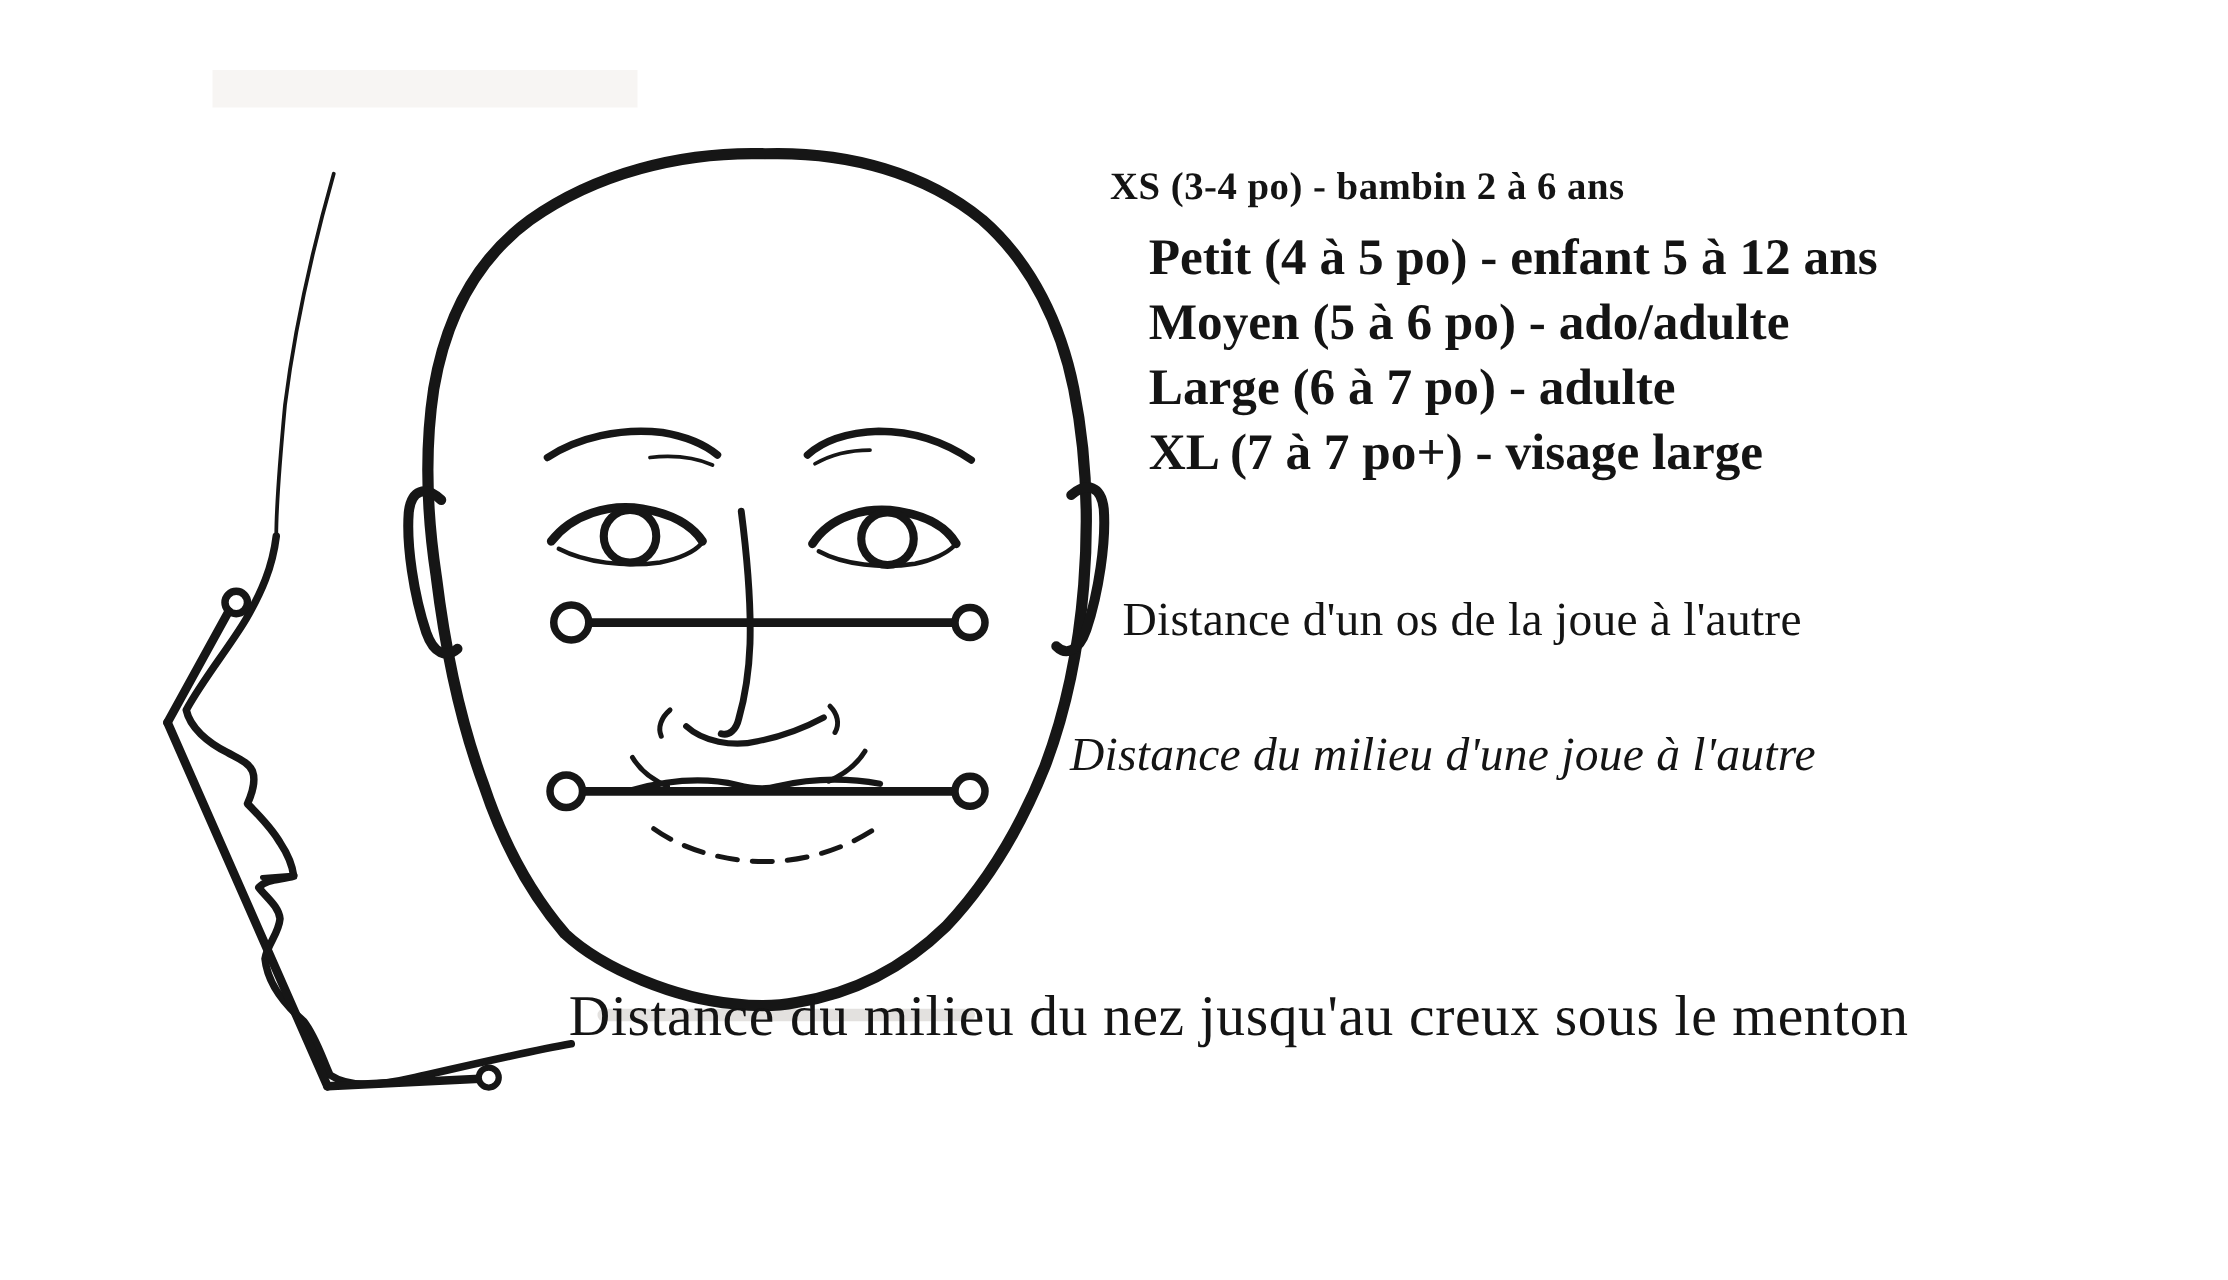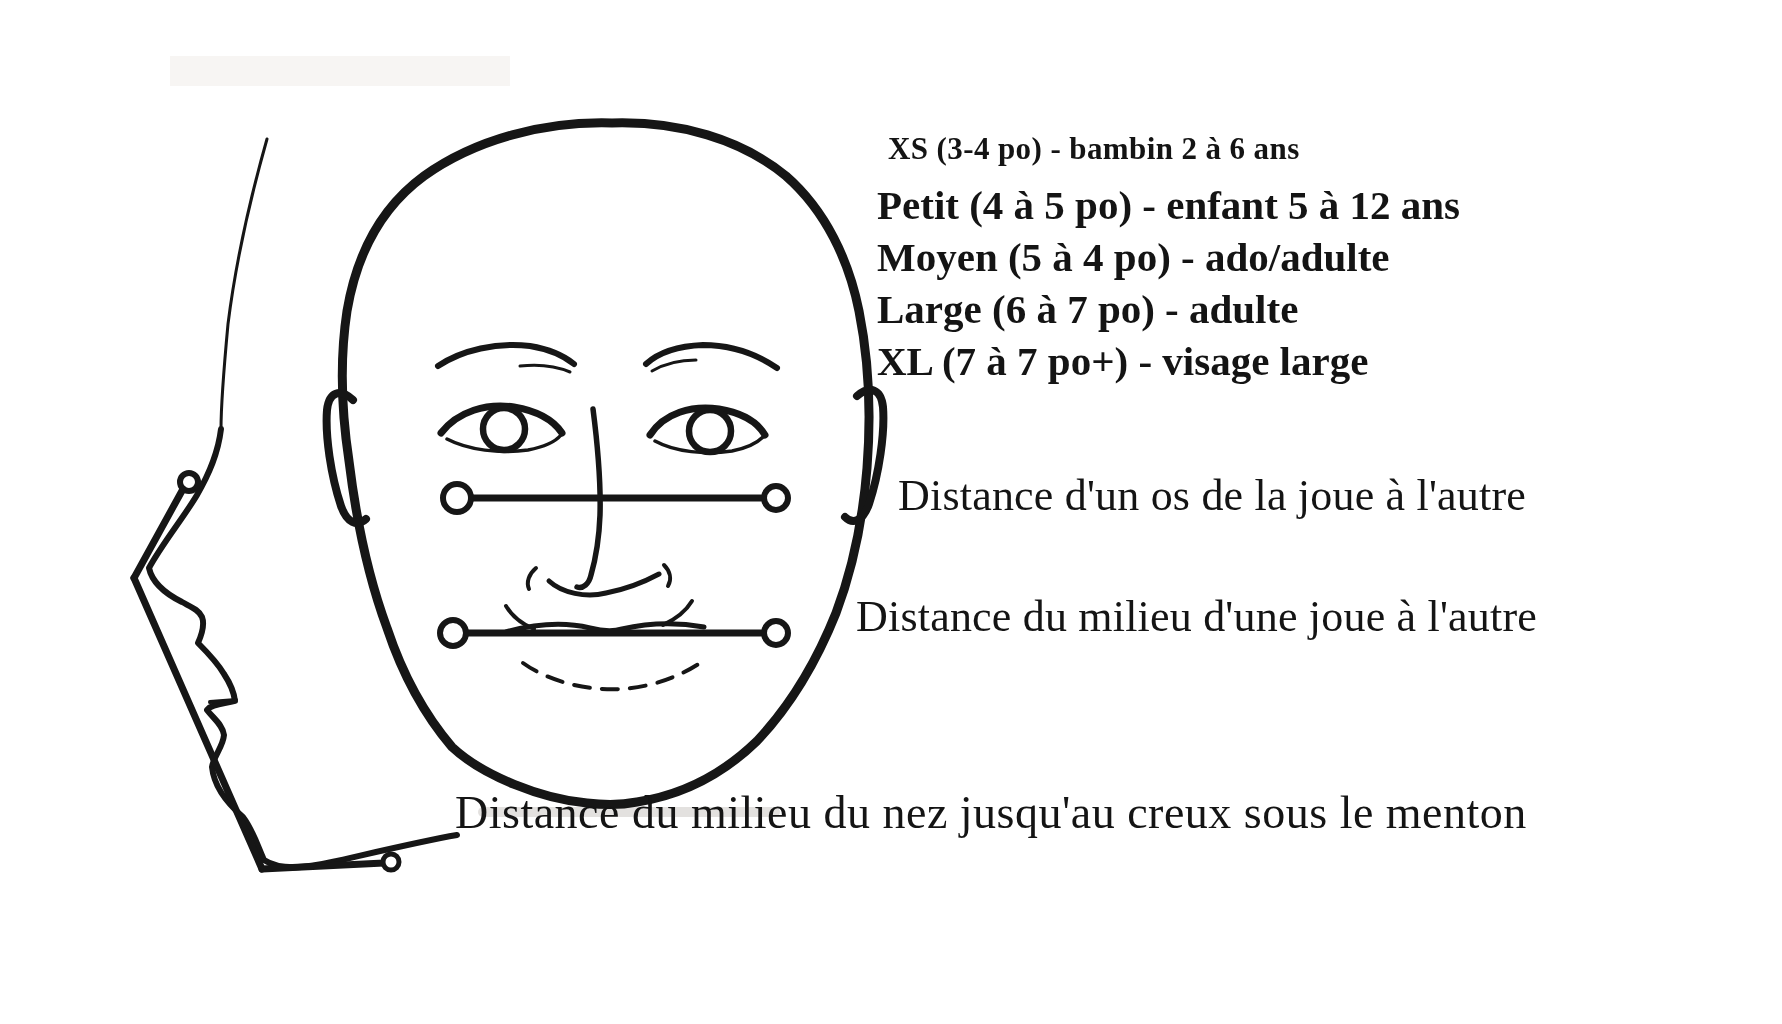--- a/index.html
+++ b/index.html
@@ -13,27 +13,27 @@
   }
   .stage{position:absolute;inset:0;width:1622px;height:1024px;margin-top:12px;}
   svg.artwork{position:absolute;left:0;top:0;}
   .txt{position:absolute;white-space:nowrap;color:#141414;}
   .size-xs{
     left:888px;top:118px;
     font-size:31px;font-weight:bold;line-height:38px;
     letter-spacing:0.4px;
   }
   .size-list{
-    left:877px;top:167px;
+    left:919px;top:167px;
     font-size:41px;font-weight:bold;line-height:52px;
     letter-spacing:0px;
   }
-  .dist-label{font-size:44px;font-weight:normal;line-height:50px;letter-spacing:0.2px;}
+  .dist-label{font-size:38px;font-weight:normal;line-height:50px;letter-spacing:0.2px;}
   .dist-1{left:898px;top:459px;}
-  .dist-2{left:856px;top:580px;}
+  .dist-2{left:856px;top:567px;font-style:italic;}
   .dist-3{left:455px;top:776px;font-size:46px;letter-spacing:0.5px;}
 </style>
 </head>
 <body>
 
 <div class="stage">
 
   <svg class="artwork" width="1782" height="1024" viewBox="0 0 1782 1024" fill="none" stroke="#161616" stroke-linecap="round" stroke-linejoin="round">
 
     <g stroke="none">
@@ -129,21 +129,21 @@
       <line x1="466" y1="621" x2="763" y2="621" stroke-width="7"></line>
       <circle cx="453" cy="621" r="13" stroke-width="6" fill="#ffffff"></circle>
       <circle cx="776" cy="621" r="12" stroke-width="6" fill="#ffffff"></circle>
     </g>
   </svg>
 
   <div class="txt size-xs">XS (3-4 po) - bambin 2 à 6 ans</div>
 
   <div class="txt size-list">
     <div>Petit (4 à 5 po) - enfant 5 à 12 ans</div>
-    <div>Moyen (5 à 4 po) - ado/adulte</div>
+    <div>Moyen (5 à 6 po) - ado/adulte</div>
     <div>Large (6 à 7 po) - adulte</div>
     <div>XL (7 à 7 po+) - visage large</div>
   </div>
 
   <div class="txt dist-label dist-1">Distance d'un os de la joue à l'autre</div>
 
   <div class="txt dist-label dist-2">Distance du milieu d'une joue à l'autre</div>
 
   <div class="txt dist-label dist-3">Distance du milieu du nez jusqu'au creux sous le menton</div>
 

